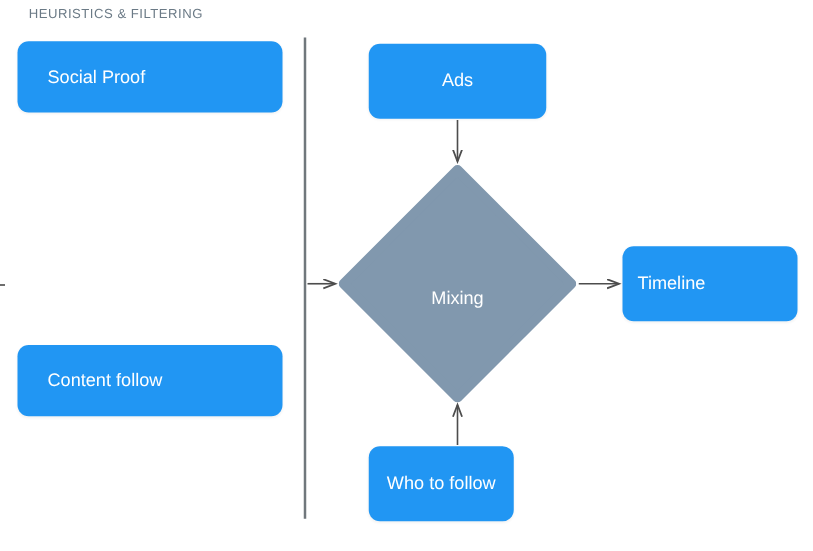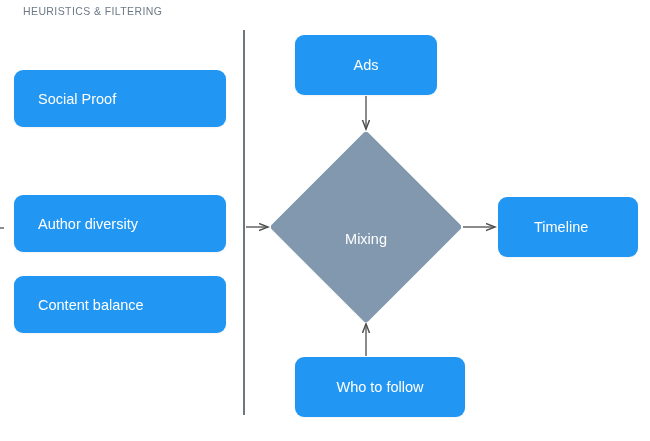--- a/index.html
+++ b/index.html
@@ -52,25 +52,25 @@
     background:#2196f3;
     border-radius:9px;
     color:#ffffff;
     font-size:14.5px;
     display:flex;
     align-items:center;
     box-sizing:border-box;
     box-shadow:0 1px 2px rgba(0,0,0,0.05);
   }
   .flow-box.centered{justify-content:center;}
-  .flow-box.leftalign{justify-content:flex-start;padding-left:36px;}
+  .flow-box.leftalign{justify-content:flex-start;padding-left:12px;}
 
   #box-ads{left:295px; top:35px; width:142px; height:60px;}
   #box-timeline{left:498px; top:197px; width:140px; height:60px;}
-  #box-whotofollow{left:295px; top:357px; width:170px; height:60px;}
+  #box-whotofollow{left:295px; top:357px; width:116px; height:60px;}
 
   
   .diamond-wrap{
     position:absolute;
     left:271px; top:132px;
     width:190px; height:190px;
   }
   .diamond-shape{
     position:absolute;
     left:0;top:0;width:190px;height:190px;
@@ -87,31 +87,28 @@
   
   #connectors{position:absolute;left:0;top:0;width:650px;height:441px;}
 </style>
 </head>
 <body>
 
 <div id="stage">
 
   <div class="section-header">HEURISTICS &amp; FILTERING</div>
 
-  <div class="heur-box" style="top:33px;margin-top:37px;">
+  <div class="heur-box" style="top:33px;">
     <span>Social Proof</span>
   </div>
 
 
-  <div class="heur-box" style="top:195px;">
-    <span>Author diversity</span>
-  </div>
 
   <div class="heur-box" style="top:276px;">
-    <span>Content balance</span>
+    <span>Content follow</span>
   </div>
 
 
   <div class="divider"></div>
 
   <div class="flow-box centered" id="box-ads">
     <span>Ads</span>
   </div>
 
   <div class="flow-box leftalign" id="box-timeline">

